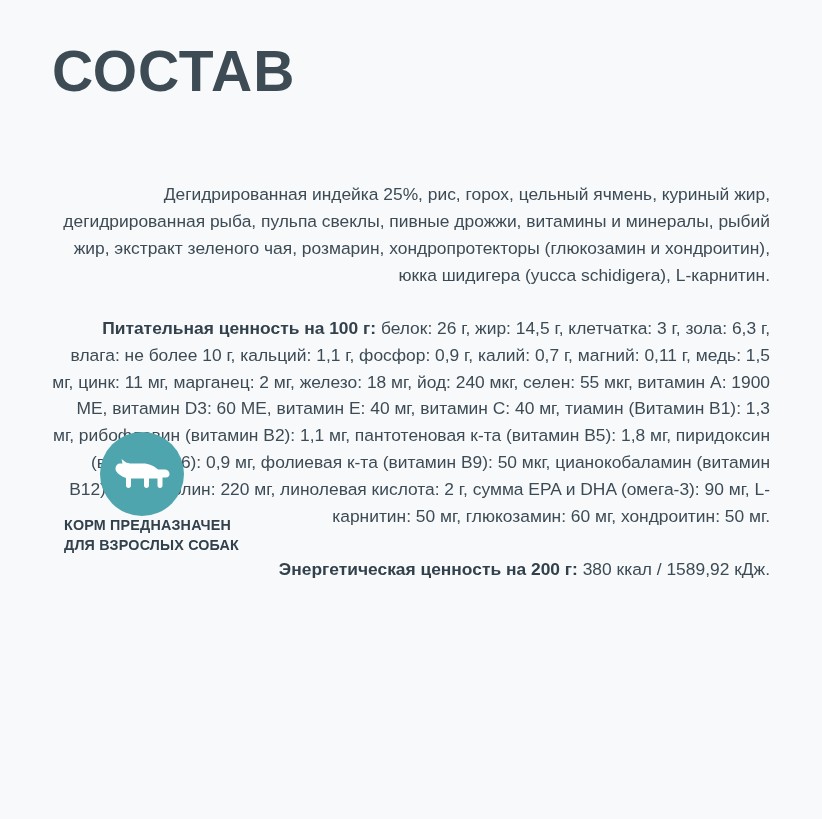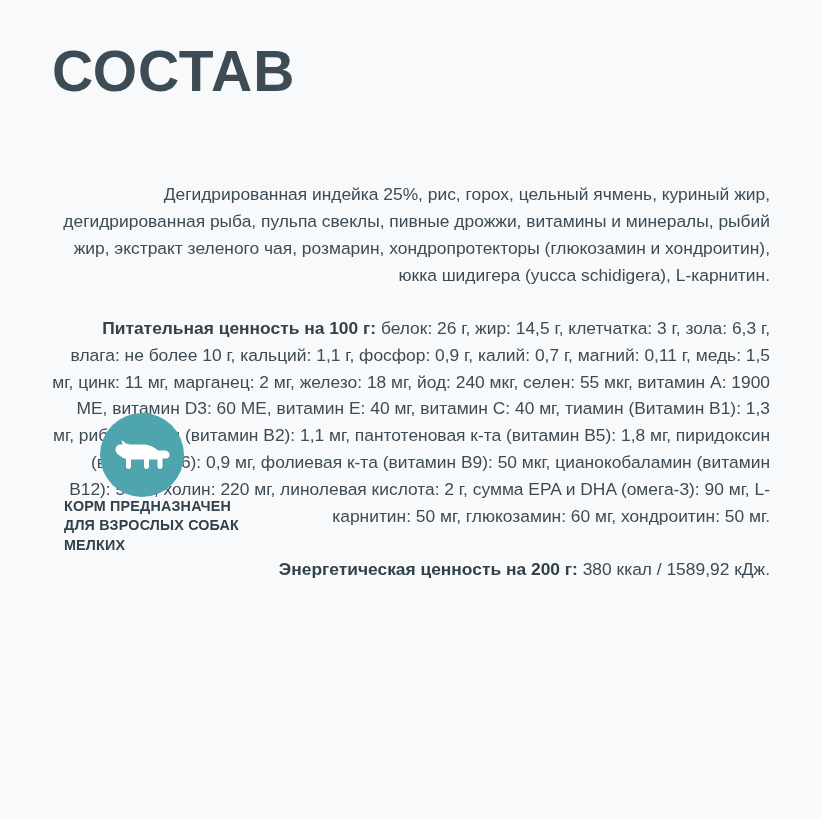--- a/index.html
+++ b/index.html
@@ -103,17 +103,16 @@
 
   <div class="badge-row">
     <div class="badge-circle">
       <svg width="58" height="34" viewBox="0 0 58 34" aria-hidden="true">
         <path fill="#ffffff" d="M2.5 11.5 C2.5 8.5 4.5 6.5 7 6.5 L9.5 6.5 L8.5 2 L13 5.5 L17 6.5 L30 6.5 C36 6.5 41 9 45 12.5 L51 12.5 C54.5 12.5 56.5 14.5 56.5 17 C56.5 19 55 20.5 53 20.5 L49.5 20.5 L49.5 28.5 C49.5 30 48.5 31 47 31 C45.5 31 44.5 30 44.5 28.5 L44.5 21.5 L36 21.5 L36 28.5 C36 30 35 31 33.5 31 C32 31 31 30 31 28.5 L31 21.5 L18 21.5 L18 28.5 C18 30 17 31 15.5 31 C14 31 13 30 13 28.5 L13 21 C8.5 19.5 5 17 3 14 C2.6 13.2 2.5 12.3 2.5 11.5 Z"></path>
       </svg>
     </div>
     <div class="badge-text">
       <span>Корм предназначен</span>
       <span>для взрослых собак</span>
-      <span>мелких</span>
     </div>
   </div>
 
 </div>
 
 </body></html>

